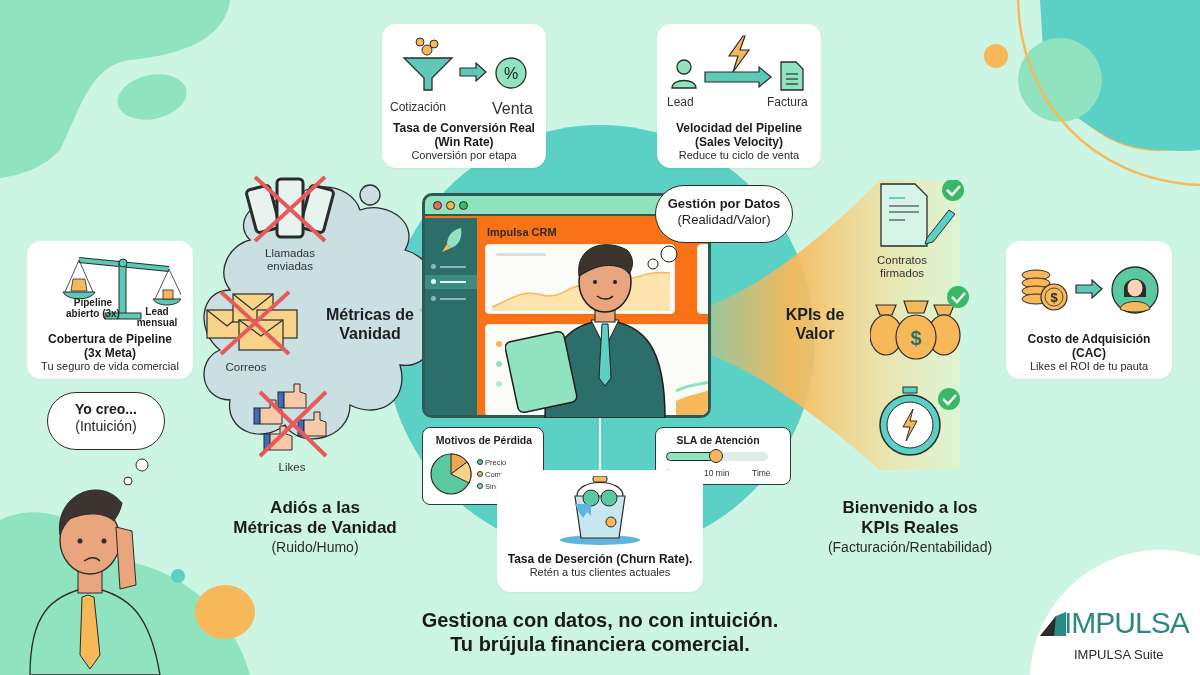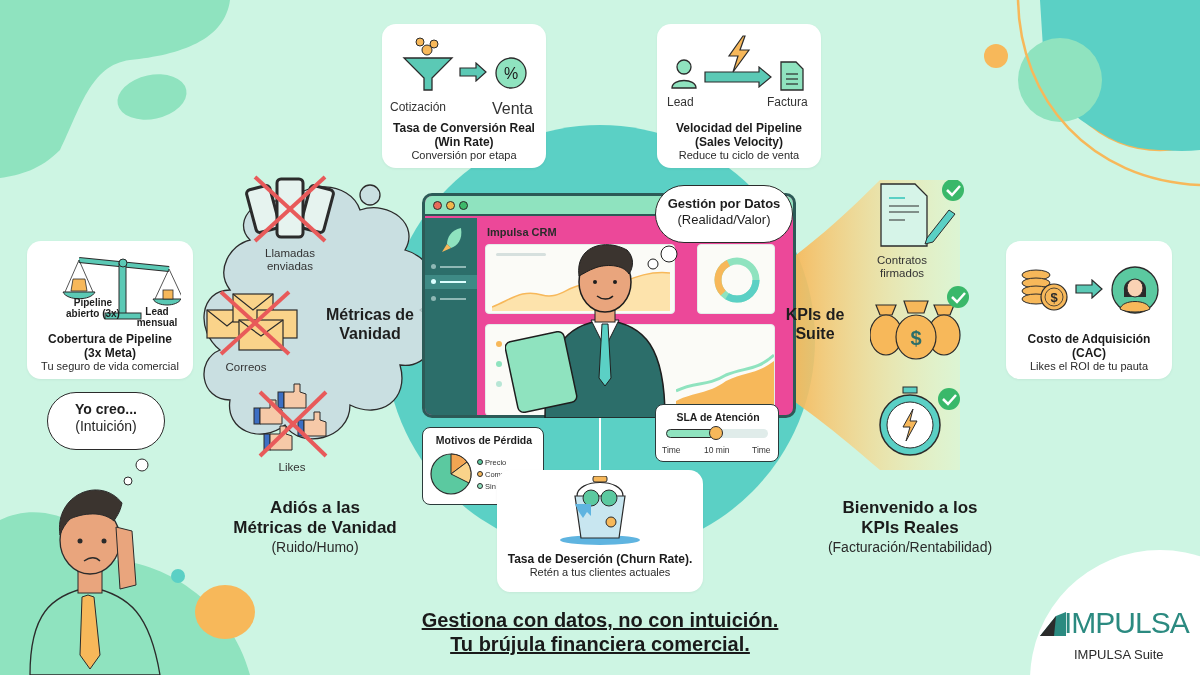--- a/index.html
+++ b/index.html
@@ -17,21 +17,21 @@
     background: #ffffff;
     border-radius: 14px;
     text-align: center;
     box-shadow: 0 1px 3px rgba(0,0,0,0.05);
   }
   .card .title { font-weight: bold; font-size: 12px; line-height: 14px; color: #1b1b1b; }
   .card .sub { font-size: 11px; line-height: 13px; color: #2a2a2a; }
   .small-lbl { font-size: 11px; color: #333; }
   .big-heading { font-weight: bold; font-size: 17px; line-height: 20px; color: #1b1b1b; text-align: center; }
   .big-sub { font-size: 14px; line-height: 18px; color: #2a2a2a; text-align: center; }
-  .tagline { font-weight: bold; font-size: 20px; line-height: 24px; color: #1a1a1a; text-align: center; text-decoration: underline; }
+  .tagline { font-weight: bold; font-size: 20px; line-height: 24px; color: #1a1a1a; text-align: center; }
   .cloud-text { font-weight: bold; font-size: 16px; line-height: 19px; color: #1e1e1e; text-align: center; }
   .thought-bubble {
     position: absolute;
     background: #fff;
     border: 1.5px solid #2b2b2b;
     border-radius: 50%;
     text-align: center;
   }
   .mini-card {
     position: absolute;
@@ -228,21 +228,21 @@
   <line x1="10" y1="12" x2="76" y2="76" stroke="#e85a5a" stroke-width="4"></line>
   <line x1="76" y1="12" x2="10" y2="76" stroke="#e85a5a" stroke-width="4"></line>
 </svg>
 <div class="abs" style="left:262px;top:461px;width:60px;text-align:center;font-size:11.5px;color:#333;">Likes</div>
 
 <div class="abs cloud-text" style="left:310px;top:305px;width:120px;">
   <div>Métricas de</div>
   <div>Vanidad</div>
 </div>
 
-<div class="abs" style="left:422px;top:193px;width:374px;height:225px;background:#ec4899;border:3px solid #2c5a57;border-radius:10px;overflow:hidden;">
+<div class="abs" style="left:422px;top:193px;width:289px;height:225px;background:#f97316;border:3px solid #2c5a57;border-radius:10px;overflow:hidden;">
   <div class="abs" style="left:0;top:0;width:100%;height:20px;background:#8fe3bf;border-bottom:2px solid #2c5a57;">
     <span class="abs" style="left:8px;top:5px;width:9px;height:9px;border-radius:50%;background:#e86a5a;border:1px solid #2b2b2b;"></span>
     <span class="abs" style="left:21px;top:5px;width:9px;height:9px;border-radius:50%;background:#f2b84a;border:1px solid #2b2b2b;"></span>
     <span class="abs" style="left:34px;top:5px;width:9px;height:9px;border-radius:50%;background:#3cba6a;border:1px solid #2b2b2b;"></span>
   </div>
   <div class="abs" style="left:0;top:22px;width:52px;height:203px;background:#2c6e6a;">
     <svg class="abs" style="left:14px;top:8px;" width="26" height="28" viewBox="0 0 26 28">
       <path d="M22,2 C12,4 8,12 8,18 L12,22 C18,20 24,14 22,2 Z" fill="#8fe3bf"></path>
       <path d="M8,18 L3,26 L12,22 Z" fill="#f7b85a"></path>
     </svg>
@@ -300,21 +300,21 @@
   <rect x="6" y="108" width="60" height="72" rx="6" fill="#8fe3bf" stroke="#1e1e1e" stroke-width="1.5" transform="rotate(-12 36 144)"></rect>
 </svg>
 
 <div class="thought-bubble" style="left:655px;top:185px;width:138px;height:58px;padding-top:10px;border-radius:30px;">
   <div style="font-weight:bold;font-size:13px;line-height:16px;">Gestión por Datos</div>
   <div style="font-size:13px;line-height:16px;">(Realidad/Valor)</div>
 </div>
 
 <div class="abs cloud-text" style="left:775px;top:305px;width:80px;">
   <div>KPIs de</div>
-  <div>Suite</div>
+  <div>Valor</div>
 </div>
 <svg class="abs" style="left:875px;top:180px;" width="90" height="70" viewBox="0 0 90 70">
   <path d="M6,4 L40,4 L52,16 L52,66 L6,66 Z" fill="#d6f4e8" stroke="#2b2b2b" stroke-width="1.3"></path>
   <line x1="14" y1="18" x2="30" y2="18" stroke="#5bd0c5" stroke-width="2"></line>
   <line x1="14" y1="26" x2="44" y2="26" stroke="#2b2b2b" stroke-width="1"></line>
   <line x1="14" y1="32" x2="44" y2="32" stroke="#2b2b2b" stroke-width="1"></line>
   <line x1="14" y1="40" x2="30" y2="40" stroke="#2b2b2b" stroke-width="1"></line>
   <path d="M52,58 L74,30 L80,34 L58,62 L50,64 Z" fill="#5bd0c5" stroke="#2b2b2b"></path>
   <circle cx="78" cy="10" r="11" fill="#3ab86a"></circle>
   <path d="M72,10 L77,15 L85,6" fill="none" stroke="#fff" stroke-width="2.5"></path>
@@ -352,21 +352,21 @@
     <path d="M22,22 L22,2 A20,20 0 0,1 38,10 Z" fill="#f2a552" stroke="#2b2b2b"></path>
     <path d="M22,22 L38,10 A20,20 0 0,1 40,31 Z" fill="#fad38a" stroke="#2b2b2b"></path>
   </svg>
   <div class="abs" style="left:54px;top:29px;font-size:7.5px;line-height:12px;color:#333;">
     <div><span style="display:inline-block;width:6px;height:6px;border-radius:50%;background:#5bc9a0;border:1px solid #2b2b2b;margin-right:2px;"></span><span>Precio</span></div>
     <div><span style="display:inline-block;width:6px;height:6px;border-radius:50%;background:#f7b85a;border:1px solid #2b2b2b;margin-right:2px;"></span><span>Competencia</span></div>
     <div><span style="display:inline-block;width:6px;height:6px;border-radius:50%;background:#8fe3bf;border:1px solid #2b2b2b;margin-right:2px;"></span><span>Sin Respuesta</span></div>
   </div>
 </div>
 
-<div class="mini-card" style="left:655px;top:404px;width:124px;height:58px;">
+<div class="mini-card" style="left:655px;top:427px;width:136px;height:58px;">
   <div class="abs" style="left:0;top:6px;width:124px;text-align:center;font-weight:bold;font-size:10.5px;">SLA de Atención</div>
   <div class="abs" style="left:10px;top:24px;width:102px;height:9px;background:#e0ecea;border-radius:5px;">
     <div style="width:48%;height:100%;background:#8fe3bf;border:1px solid #2b2b2b;border-radius:5px;"></div>
   </div>
   <span class="abs" style="left:53px;top:21px;width:14px;height:14px;border-radius:50%;background:#f7b85a;border:1px solid #2b2b2b;"></span>
   <span class="abs" style="left:6px;top:40px;font-size:8.5px;color:#333;">Time</span>
   <span class="abs" style="left:48px;top:40px;font-size:8.5px;color:#333;">10 min</span>
   <span class="abs" style="left:96px;top:40px;font-size:8.5px;color:#333;">Time</span>
 </div>
 

